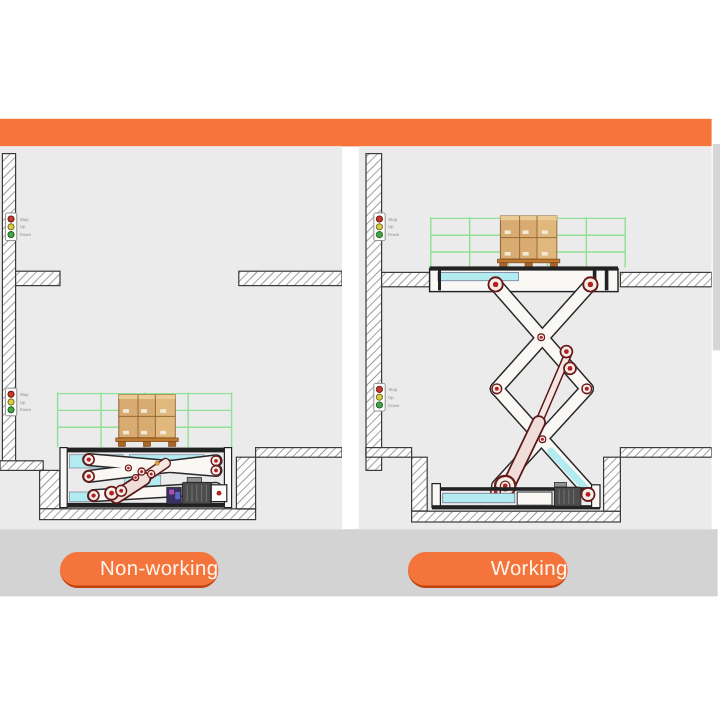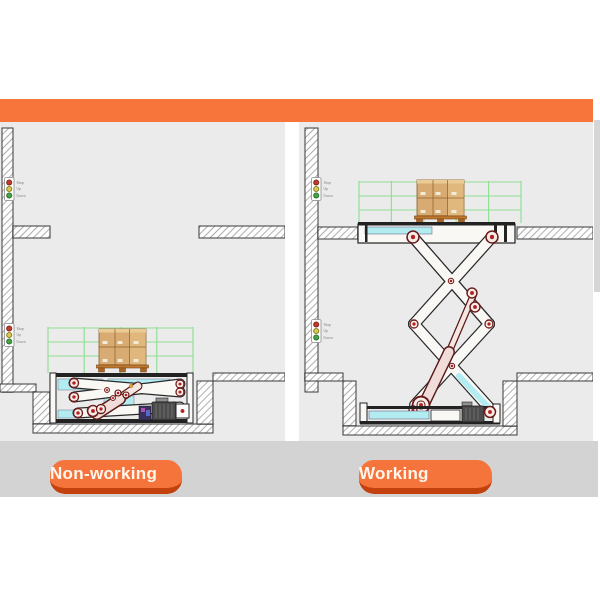--- a/index.html
+++ b/index.html
@@ -5,24 +5,24 @@
   html,body{margin:0;padding:0;background:#ffffff;}
   body{width:600px;height:600px;position:relative;overflow:hidden;
        font-family:"Liberation Sans", sans-serif;}
   .orange-band{position:absolute;left:0;top:99px;width:593px;height:23px;background:#f7743a;}
   .panel{position:absolute;top:122px;height:319px;background:#ebebeb;}
   .panel-left{left:0;width:285px;}
   .panel-right{left:299px;width:294px;}
   .edge-strip{position:absolute;left:594px;top:120px;width:6px;height:172px;background:#d6d6d6;}
   .caption-band{position:absolute;left:0;top:441px;width:598px;height:56px;background:#d3d3d3;}
   .pill{position:absolute;top:460px;height:28px;border-radius:15px;background:#f4743c;
-        border-bottom:6px solid #c2410c;color:#fff5ec;font-size:17px;line-height:27px;
-        text-align:left;letter-spacing:.3px;font-weight:bold;}
+        border-bottom:2px solid #c2410c;color:#fff5ec;font-size:17px;line-height:27px;
+        text-align:right;letter-spacing:.3px;}
   .pill-left{left:50px;width:132px;}
-  .pill-right{left:359px;width:133px;}
+  .pill-right{left:340px;width:133px;}
   svg{display:block;}
   svg text{font-family:"Liberation Sans", sans-serif;}
 </style>
 </head>
 <body>
 
 <div class="orange-band"></div>
 <div class="edge-strip"></div>
 <div class="caption-band"></div>
 

